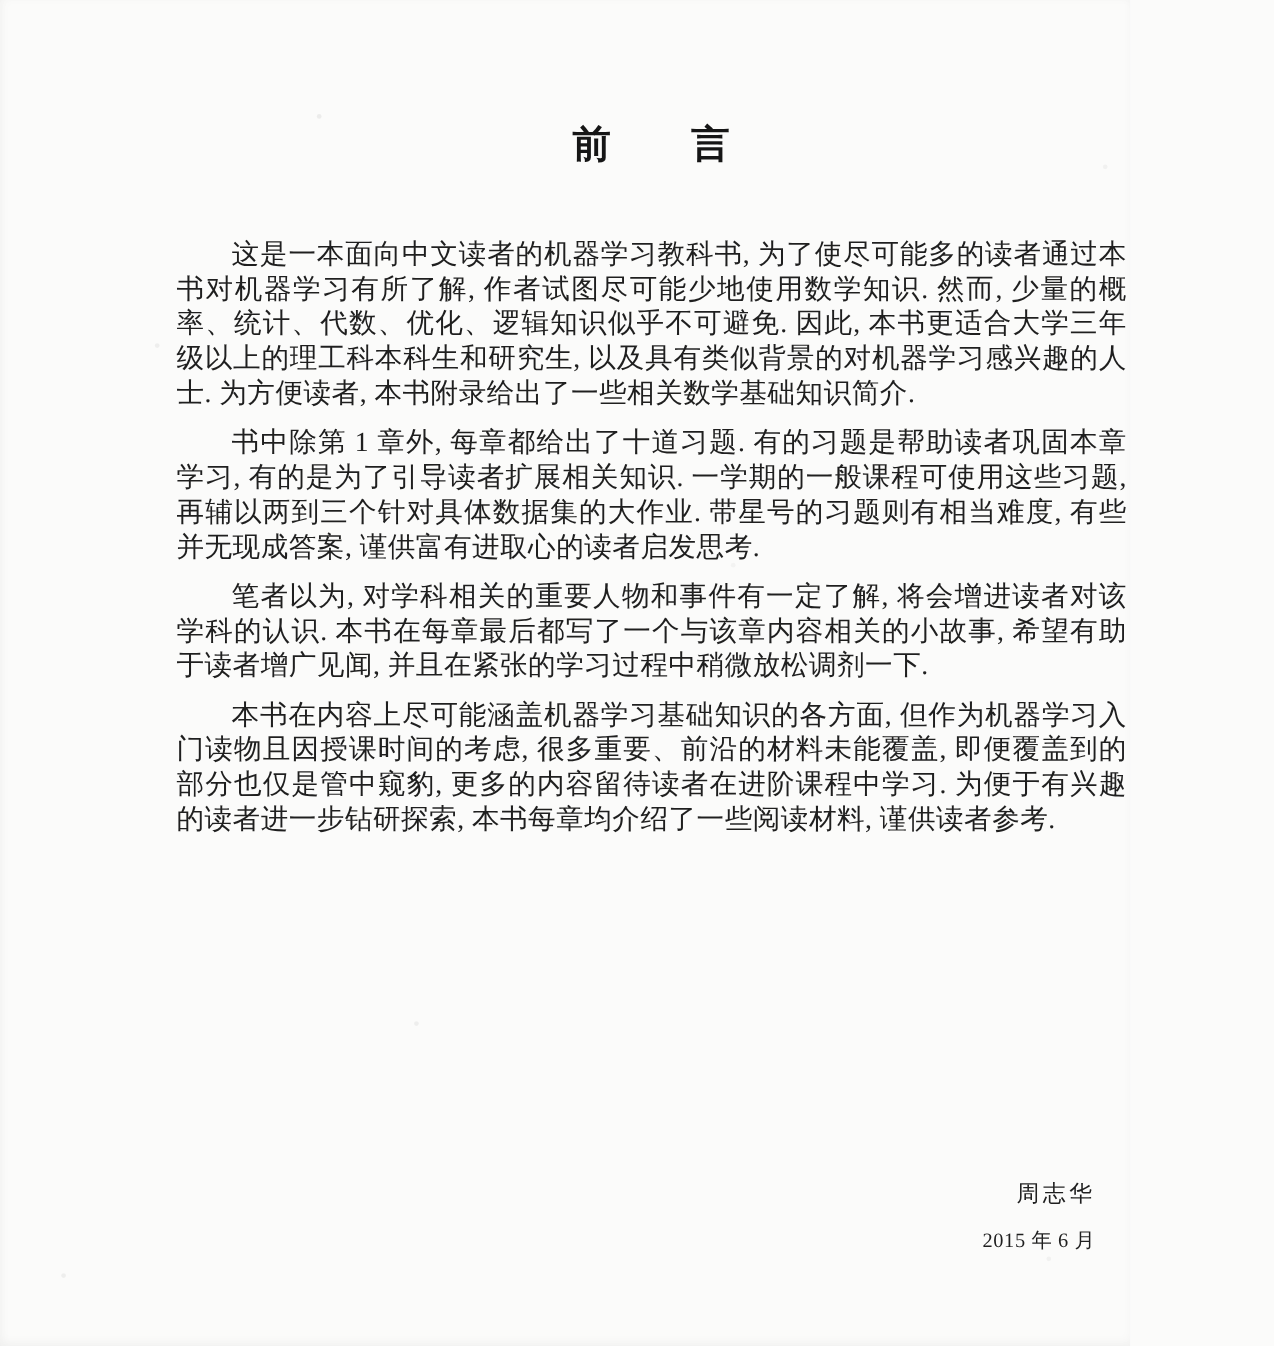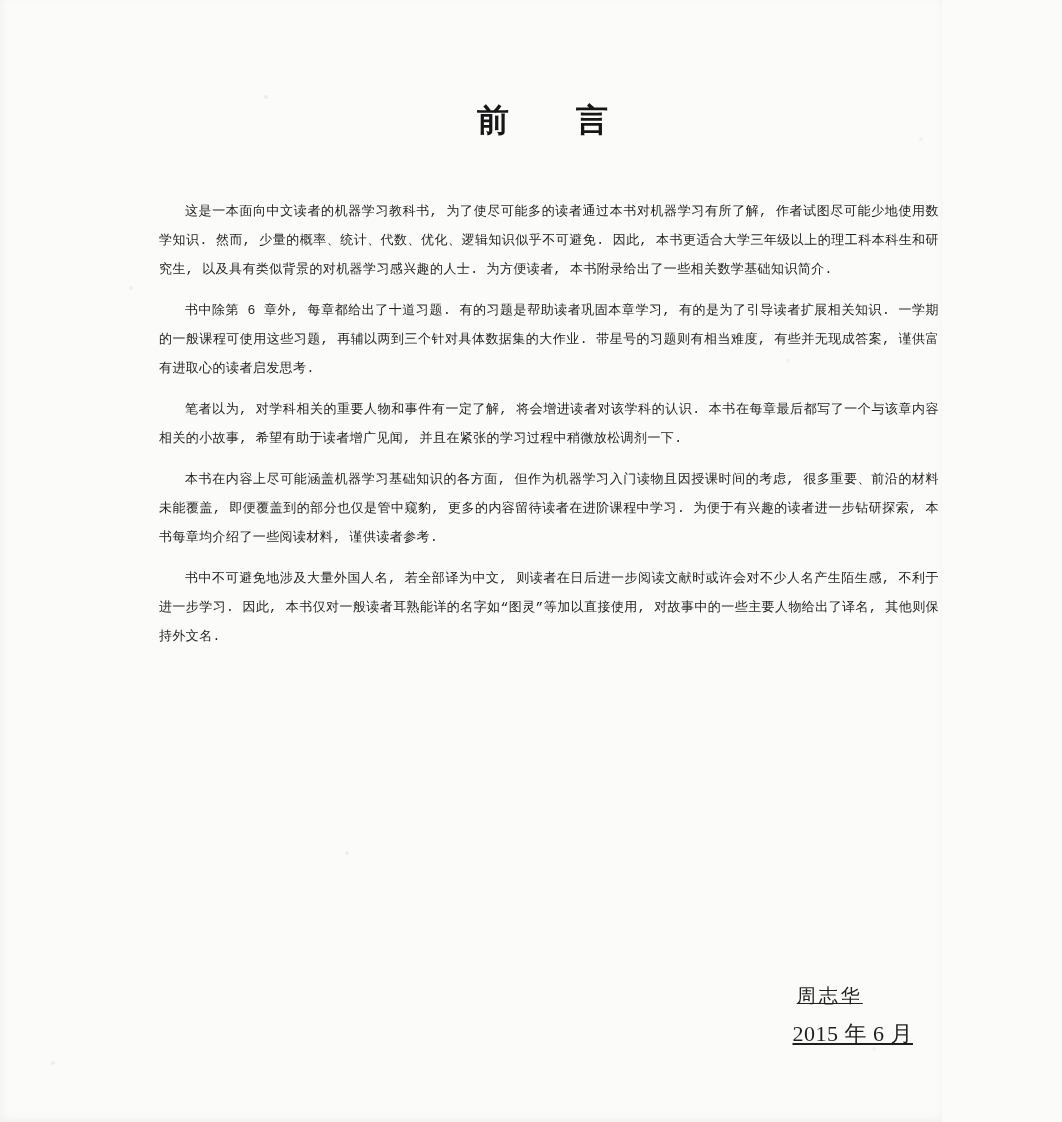--- a/index.html
+++ b/index.html
@@ -39,51 +39,49 @@
     color: #161616;
     white-space: pre;
   }
   .body-text {
     position: absolute;
     top: 197px;
     left: 147px;
     width: 792px;
   }
   .body-text p {
-    margin: 0 0 12px 12px;
-    font-size: 13px;
+    margin: 0 0 12px 0;
+    font-size: 23px;
     line-height: 29px;
     letter-spacing: 0.4px;
     text-align: justify;
     text-indent: 2em;
     color: var(--ink);
-    font-family: Liberation Mono, monospace;
   }
   .signature {
     position: absolute;
     top: 981px;
     left: 147px;
     width: 792px;
     text-align: right;
     padding-right: 26px;
   }
   .signature .sig-inner {
     display: inline-block;
-    text-align: center;
-    text-decoration: underline;
+    text-align: right;
   }
   .sig-name {
     font-size: 19px;
     line-height: 30px;
     letter-spacing: 3px;
     color: var(--ink);
   }
   .sig-date {
     margin-top: 8px;
-    font-size: 22px;
+    font-size: 17px;
     line-height: 30px;
     letter-spacing: 0.5px;
     color: var(--ink);
     margin-left: 46px;
   }
   
   .specks {
     position: absolute;
     top: 0; left: 0;
     width: 2px; height: 2px;
@@ -105,24 +103,23 @@
 <body>
 
 <div class="page">
 
   <div class="specks"></div>
 
   <h1 class="title">前　　言</h1>
 
   <div class="body-text">
     <p>这是一本面向中文读者的机器学习教科书, 为了使尽可能多的读者通过本书对机器学习有所了解, 作者试图尽可能少地使用数学知识. 然而, 少量的概率、统计、代数、优化、逻辑知识似乎不可避免. 因此, 本书更适合大学三年级以上的理工科本科生和研究生, 以及具有类似背景的对机器学习感兴趣的人士. 为方便读者, 本书附录给出了一些相关数学基础知识简介.</p>
-    <p>书中除第 6 章外, 每章都给出了十道习题. 有的习题是帮助读者巩固本章学习, 有的是为了引导读者扩展相关知识. 一学期的一般课程可使用这些习题, 再辅以两到三个针对具体数据集的大作业. 带星号的习题则有相当难度, 有些并无现成答案, 谨供富有进取心的读者启发思考.</p>
+    <p>书中除第 1 章外, 每章都给出了十道习题. 有的习题是帮助读者巩固本章学习, 有的是为了引导读者扩展相关知识. 一学期的一般课程可使用这些习题, 再辅以两到三个针对具体数据集的大作业. 带星号的习题则有相当难度, 有些并无现成答案, 谨供富有进取心的读者启发思考.</p>
     <p>笔者以为, 对学科相关的重要人物和事件有一定了解, 将会增进读者对该学科的认识. 本书在每章最后都写了一个与该章内容相关的小故事, 希望有助于读者增广见闻, 并且在紧张的学习过程中稍微放松调剂一下.</p>
     <p>本书在内容上尽可能涵盖机器学习基础知识的各方面, 但作为机器学习入门读物且因授课时间的考虑, 很多重要、前沿的材料未能覆盖, 即便覆盖到的部分也仅是管中窥豹, 更多的内容留待读者在进阶课程中学习. 为便于有兴趣的读者进一步钻研探索, 本书每章均介绍了一些阅读材料, 谨供读者参考.</p>
-    <p>书中不可避免地涉及大量外国人名, 若全部译为中文, 则读者在日后进一步阅读文献时或许会对不少人名产生陌生感, 不利于进一步学习. 因此, 本书仅对一般读者耳熟能详的名字如“图灵”等加以直接使用, 对故事中的一些主要人物给出了译名, 其他则保持外文名.</p>
   </div>
 
   <div class="signature">
     <div class="sig-inner">
       <div class="sig-name">周志华</div>
       <div class="sig-date">2015 年 6 月</div>
     </div>
   </div>
 
 </div>

